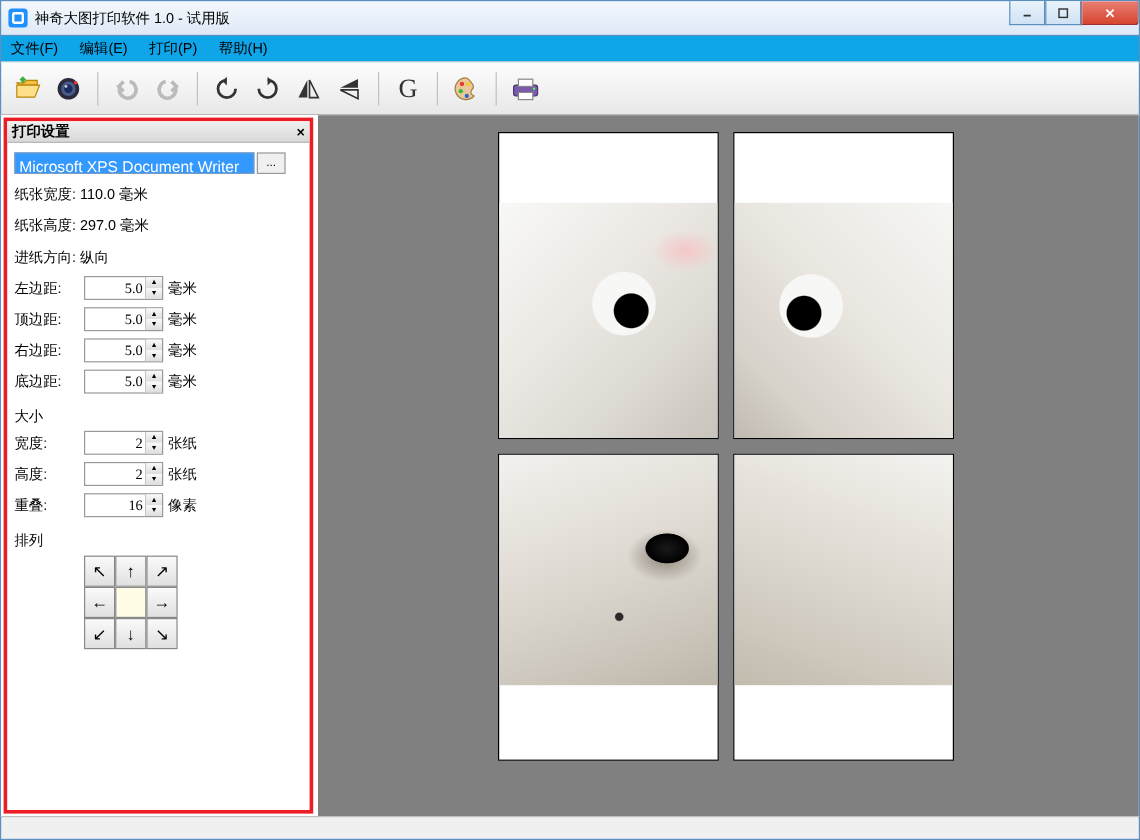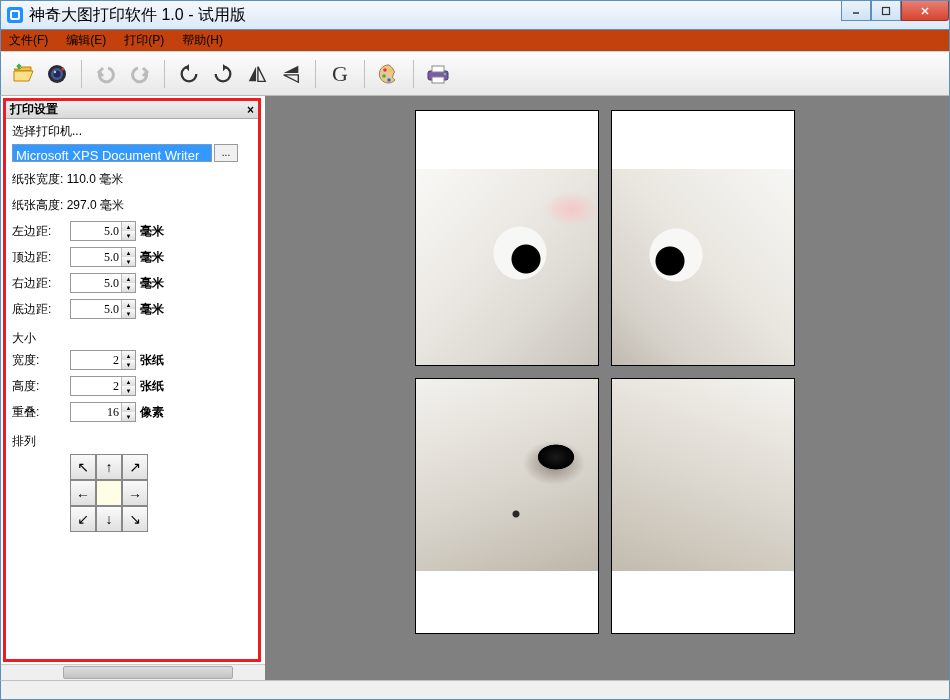--- a/index.html
+++ b/index.html
@@ -2,51 +2,51 @@
 <html><head>
 <meta charset="utf-8">
 <style>
 * { box-sizing: border-box; margin: 0; padding: 0; }
 body { font-family: "Microsoft YaHei", "SimSun", sans-serif; font-size: 12px; background: #fff; overflow: hidden; width: 950px; height: 700px; }
 
 
 .titlebar { height: 30px; background: linear-gradient(#f4f8fc, #dde9f7); border: 1px solid #5a8fc0; display: flex; align-items: center; padding-left: 6px; position: relative; }
 .titlebar .app-icon { width: 16px; height: 16px; background: #1e90ff; border-radius: 3px; margin-right: 6px; position: relative; }
 .titlebar .app-icon::after { content: ""; position: absolute; inset: 3px; border: 2px solid #fff; border-radius: 2px; }
-.titlebar .title { color: #000; font-size: 16px; }
+.titlebar .title { color: #000; font-size: 12px; }
 .winbtns { position: absolute; right: 0; top: 0; display: flex; height: 20px; }
 .winbtns div { width: 30px; height: 20px; border: 1px solid #5a8fc0; border-top: none; display: flex; align-items: center; justify-content: center; background: linear-gradient(#eaf3fb, #cfe2f5); font-size: 10px; color: #333; }
 .winbtns .close { width: 48px; background: linear-gradient(#e97e73, #d6452e); color: #fff; border-color: #933; border-top-right-radius: 0; border-bottom-right-radius: 3px; }
 .winbtns .close svg, .winbtns div svg { width: 10px; height: 10px; }
 
 
-.menubar { height: 22px; background: #c2410c; border-bottom: 1px solid #d0d0d0; display: flex; align-items: center; padding-left: 8px; gap: 18px; border-left:1px solid #5a8fc0; border-right:1px solid #5a8fc0;}
+.menubar { height: 22px; background: #0ea5e9; border-bottom: 1px solid #d0d0d0; display: flex; align-items: center; padding-left: 8px; gap: 18px; border-left:1px solid #5a8fc0; border-right:1px solid #5a8fc0;}
 .menubar span { cursor: default; }
 
 
 .toolbar { height: 44px; background: linear-gradient(#fdfdfd, #e8e8e8); border-bottom: 1px solid #b8b8b8; display: flex; align-items: center; padding-left: 8px; gap: 6px; border-left:1px solid #5a8fc0; border-right:1px solid #5a8fc0;}
 .toolbtn { width: 28px; height: 28px; display: flex; align-items: center; justify-content: center; border-radius: 3px; }
 .tsep { width: 1px; height: 28px; background: #c0c0c0; margin: 0 4px; }
 
 
 .main { display: flex; height: 584px; border-left:1px solid #5a8fc0; border-right:1px solid #5a8fc0;}
-.sidebar { width: 264px; background: #fff; display: flex; flex-direction: column; }
+.sidebar { width: 264px; background: #fff; display: flex; }
 .panel-outline { border: 3px solid #ec1c24; margin: 2px 4px 2px 2px; flex: 1; overflow: hidden; }
 .panel-title { background: linear-gradient(#f0f0f0, #d8d8d8); border-bottom: 1px solid #aaa; height: 18px; display: flex; align-items: center; padding: 0 4px; font-weight: bold; font-size: 12px; }
 .panel-title .x { margin-left: auto; font-weight: bold; cursor: default; }
 .panel-body { padding: 4px 6px; font-size: 12px; }
 .panel-body .row { display: flex; align-items: center; height: 26px; }
 .panel-body .section { margin-top: 8px; }
 .sel-printer { background: #3399ff; color: #fff; padding: 3px 3px; display: inline-block; border: 1px solid #7a9ac0; width: 200px; height: 18px; line-height: 15px; font-size: 13px; }
 .browse { width: 24px; height: 18px; border: 1px solid #999; background: #f0f0f0; margin-left: 2px; font-size: 10px; text-align: center; line-height: 15px; }
 .numinput { width: 66px; height: 20px; border: 1px solid #999; text-align: right; padding-right: 16px; position: relative; background: #fff; font-size: 12px; display: inline-flex; align-items: center; justify-content: flex-end; font-family: Liberation Serif, serif; }
 .numinput .spin { position: absolute; right: 0; top: 0; bottom: 0; width: 14px; display: flex; flex-direction: column; border-left: 1px solid #bbb; }
 .numinput .spin div { flex: 1; font-size: 6px; display: flex; align-items: center; justify-content: center; background: linear-gradient(#fafafa,#ddd); }
 .label-l { width: 58px; }
-.unit { margin-left: 4px; font-weight: bold; }
+.unit { margin-left: 4px; }
 .arrowgrid { display: grid; grid-template-columns: repeat(3, 26px); grid-template-rows: repeat(3, 26px); gap: 0; margin-left: 58px; margin-top: 4px; }
 .arrowgrid div { border: 1px solid #888; background: linear-gradient(#fafafa,#e0e0e0); display: flex; align-items: center; justify-content: center; font-size: 14px; }
 .arrowgrid .center { background: #fffde6; }
 
 
 .canvas { flex: 1; background: #808080; position: relative; overflow: auto; }
 .pages { position: absolute; left: 150px; top: 14px; display: grid; grid-template-columns: 184px 184px; grid-template-rows: 256px 256px; gap: 12px; }
 .page { background: #fff; border: 1px solid #000; position: relative; overflow: hidden; }
 .page .img { position: absolute; left: 0; right: 0; }
 .p1 .img, .p2 .img { top: 58px; bottom: 0; }
@@ -193,27 +193,27 @@
 </div>
 
 <div class="main">
   <div class="sidebar">
     <div class="panel-outline">
       <div class="panel-title">
         <span>打印设置</span>
         <span class="x">×</span>
       </div>
       <div class="panel-body">
-        <div>选择打印机...</div>
         <div class="row">
           <span class="sel-printer">Microsoft XPS Document Writer</span>
           <span class="browse">...</span>
         </div>
         <div class="row"><span>纸张宽度:</span>&nbsp;<span>110.0 毫米</span></div>
         <div class="row"><span>纸张高度:</span>&nbsp;<span>297.0 毫米</span></div>
+        <div class="row"><span>进纸方向:</span>&nbsp;<span>纵向</span></div>
 
         <div class="row">
             <span class="label-l">左边距:</span>
           <span class="numinput">
               <span>5.0</span>
               <span class="spin">
                 <div>▲</div>
                 <div>▼</div>
               </span>
             </span>

